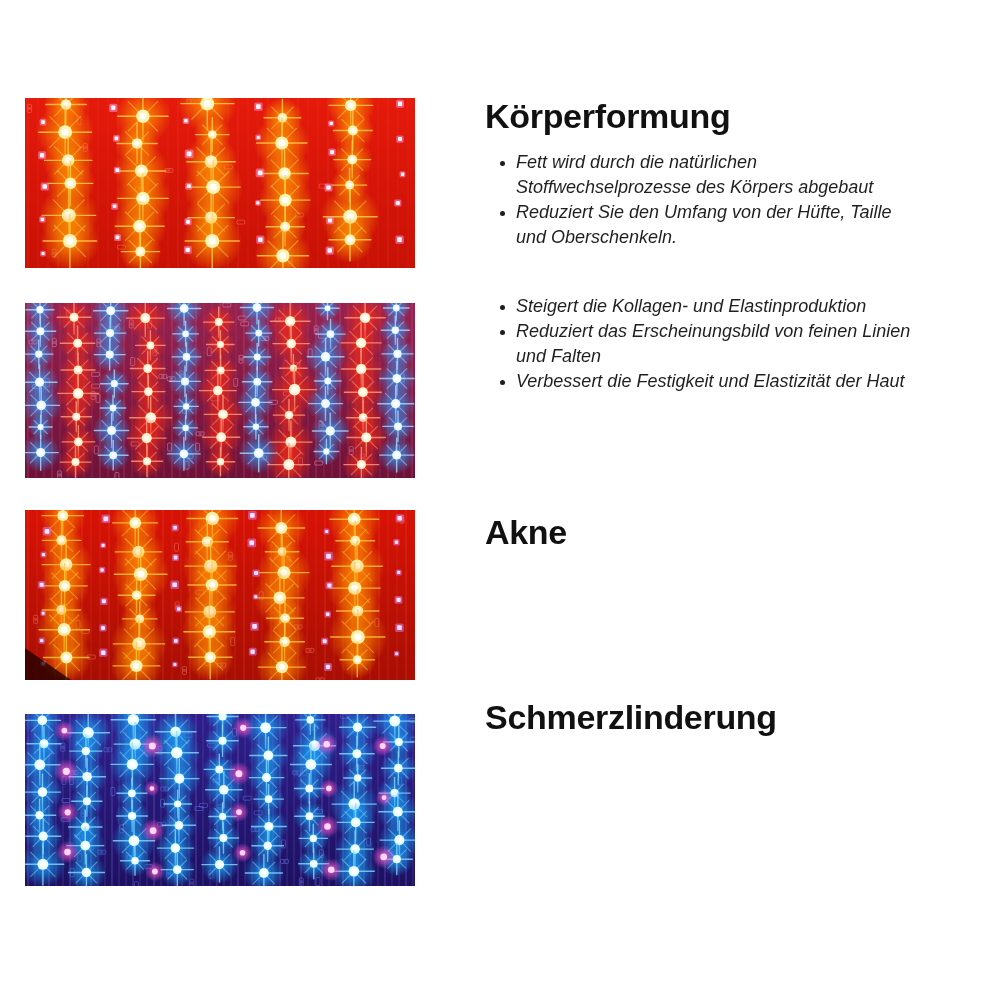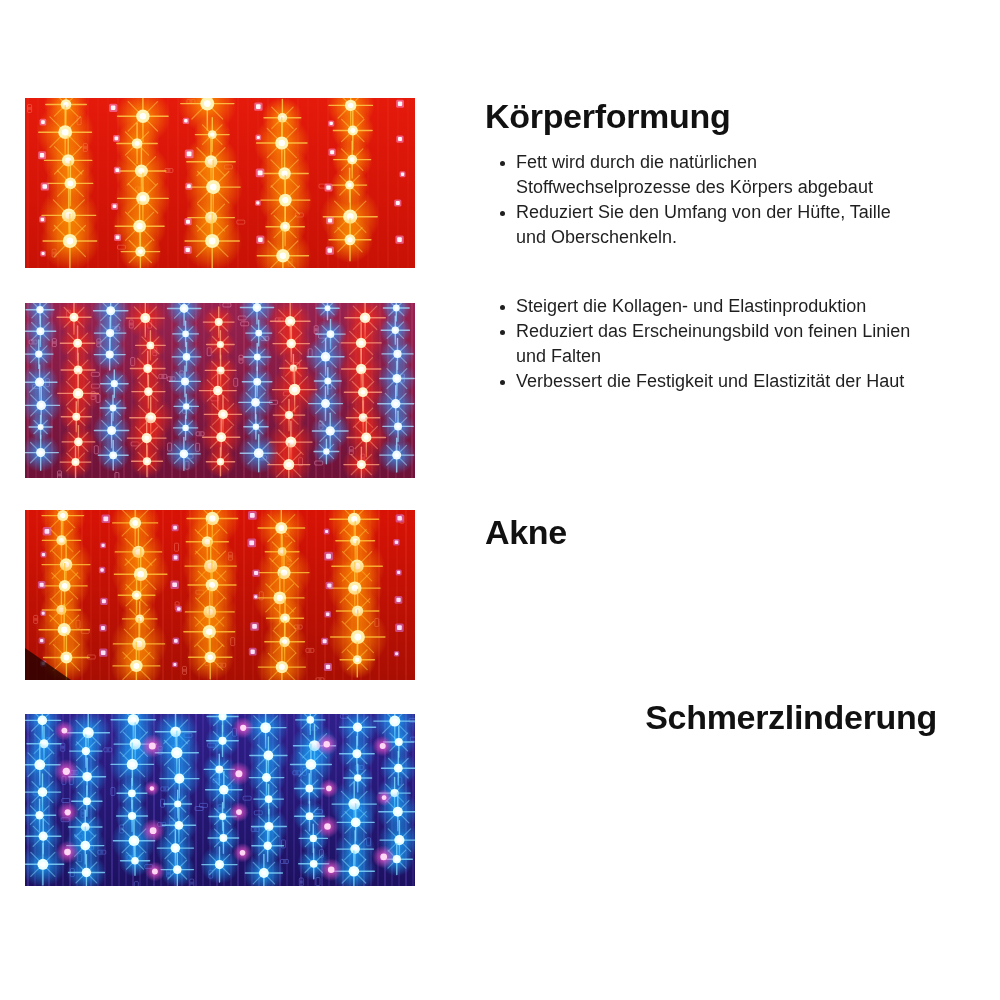--- a/index.html
+++ b/index.html
@@ -18,30 +18,31 @@
   #panel0{top:98px;height:170px;}
   #panel1{top:303px;height:175px;}
   #panel2{top:510px;height:170px;}
   #panel3{top:714px;height:172px;}
   .panel svg{display:block;}
 
   .text-col{position:absolute;left:453px;width:452px;margin-left:32px;}
   #text0{top:96px;}
   #text1{top:294px;}
   #text2{top:512px;}
-  #text3{top:697px;text-align:right;}
+  #text3{top:697px;}
 
   .text-col h2{
     margin:0 0 14px 0;
     font-size:34px;line-height:40px;font-weight:700;
     color:#111111;letter-spacing:-0.3px;
   }
   .text-col ul{
     margin:0;padding:0 0 0 31px;
     list-style:disc;
+    font-style:italic;
   }
   .text-col li{
     font-size:18px;line-height:25px;color:#1f1f1f;
     max-width:404px;
   }
   .text-col li::marker{color:#1f1f1f;font-size:15px;}
 </style>
 </head>
 <body>
 

